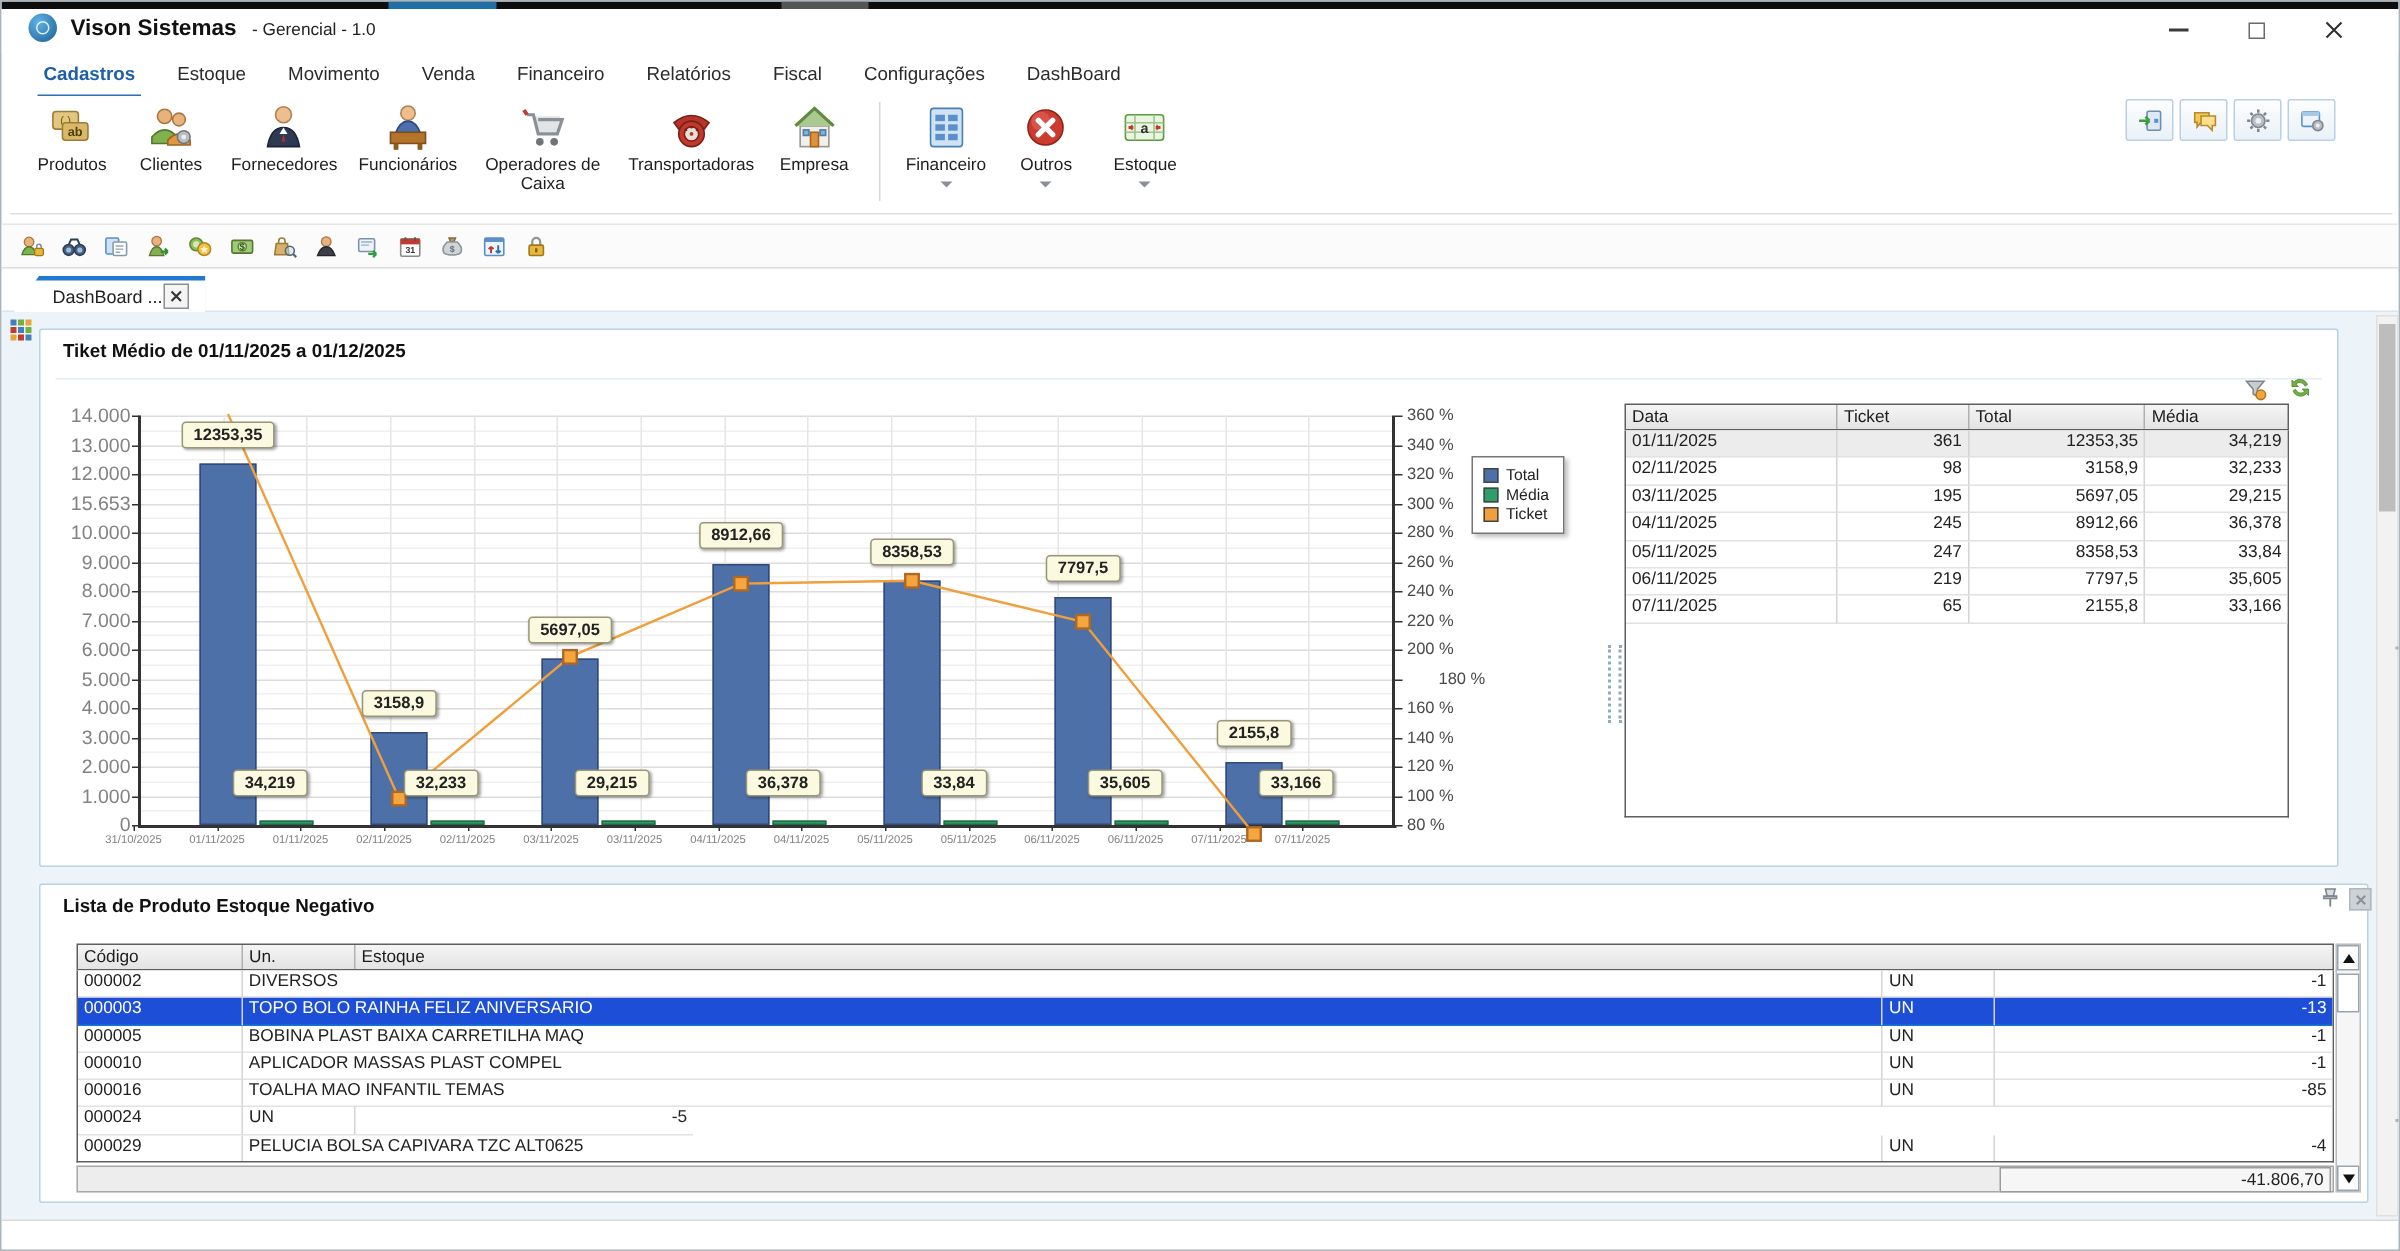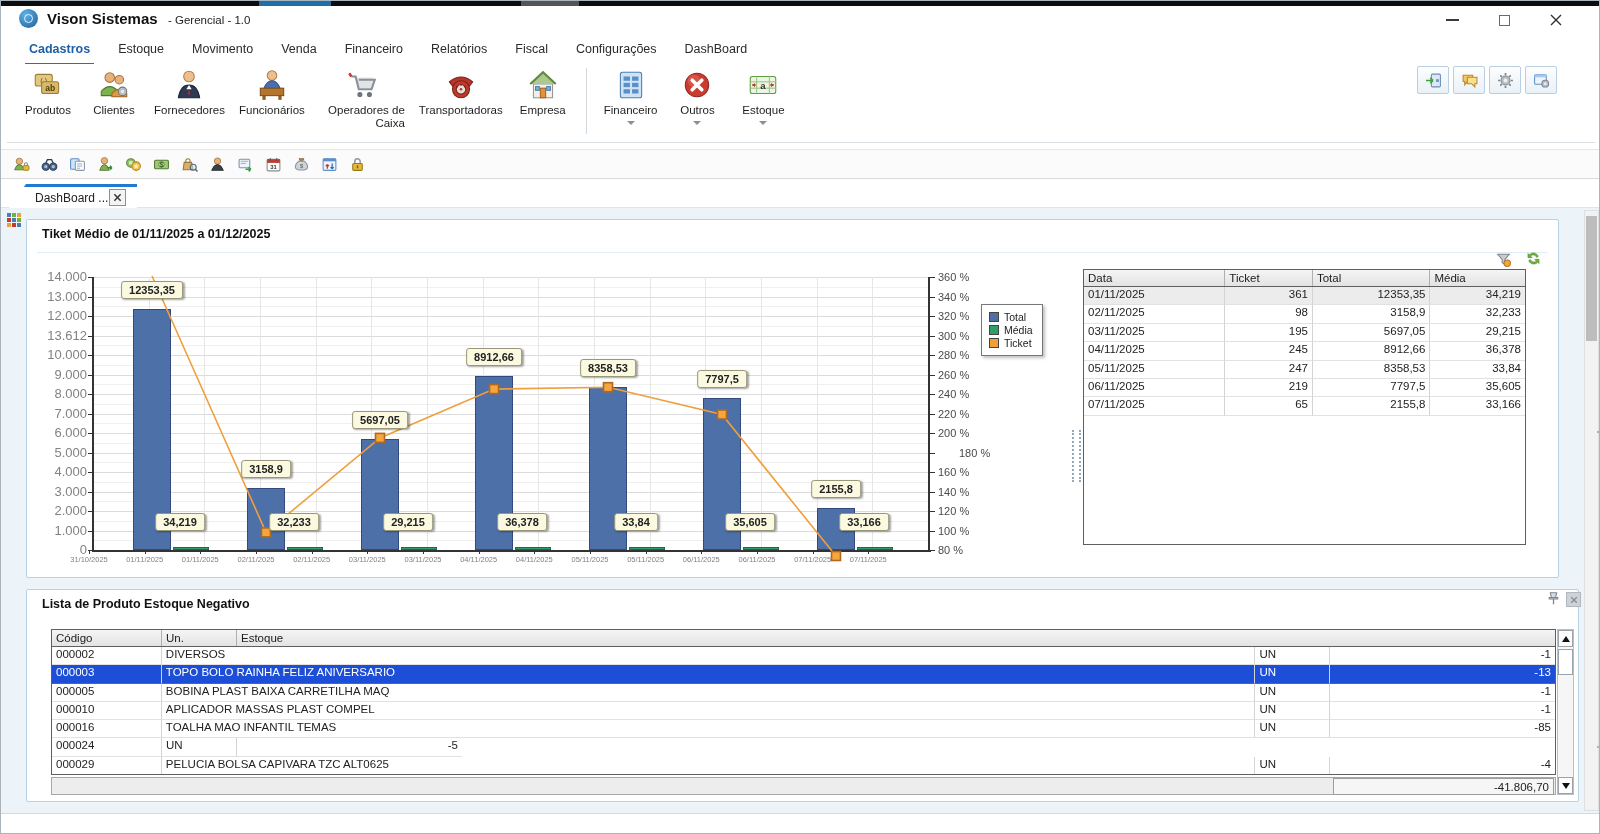--- a/index.html
+++ b/index.html
@@ -25,21 +25,21 @@
   .menu-item{position:relative;padding:5px 14px;font-size:12.5px;color:#2b2b2b;cursor:pointer;}
   .menu-item.active{color:#1f5fa8;font-weight:bold;}
   .menu-item.active::after{content:'';position:absolute;left:10px;right:10px;bottom:-3px;height:3px;background:#2a6fb5;}
   
   .ribbon{position:absolute;left:6px;top:63px;width:1588px;height:79px;background:#fff;
           border-bottom:1px solid #d9dee2;box-sizing:border-box;}
   #ribbon-groups{position:absolute;left:8px;top:2px;display:flex;align-items:flex-start;}
   .rib-item{display:flex;flex-direction:column;align-items:center;padding:2px 7px;cursor:pointer;min-width:52px;}
   .rib-icon{width:34px;height:34px;}
   .rib-icon svg{width:34px;height:34px;}
-  .rib-label{font-size:11.5px;color:#1e1e1e;text-align:right;max-width:86px;line-height:1.15;margin-top:2px;}
+  .rib-label{font-size:11.5px;color:#1e1e1e;text-align:center;max-width:86px;line-height:1.15;margin-top:2px;}
   .rib-drop{width:0;height:0;border-left:4px solid transparent;border-right:4px solid transparent;
             border-top:4px solid #8a9096;margin-top:4px;}
   .ribbon-sep{width:1px;height:66px;background:#d5d9dd;margin:2px 10px 0 10px;}
   #ribbon-right{position:absolute;right:38px;top:2px;display:flex;gap:4px;}
   .rib-btn{width:30px;height:26px;border:1px solid #b9cfe4;border-radius:2px;
            background:linear-gradient(#fdfdfd,#e9f1f8);display:flex;align-items:center;justify-content:center;cursor:pointer;}
   .rib-btn svg{width:17px;height:17px;}
   
   .quickbar{position:absolute;left:0;top:148px;width:100%;height:30px;background:#fbfbfb;
             border-top:1px solid #e6e6e6;border-bottom:1px solid #dcdcdc;box-sizing:border-box;}
@@ -487,21 +487,21 @@
         <div class="bar" style="left: 856px; top: 339px; width: 36px; height: 3px; background: rgb(47, 158, 104); border: 1px solid rgb(30, 107, 69);"></div>
         <div class="axis" style="left: 91px; top: 69px; width: 2px; height: 275px; background: rgb(51, 51, 51);"></div>
         <div class="axis" style="left: 91px; top: 342px; width: 839px; height: 2px; background: rgb(51, 51, 51);"></div>
         <div class="axis" style="left: 927px; top: 69px; width: 2px; height: 275px; background: rgb(51, 51, 51);"></div>
         <div class="ytick" style="left: 46px; top: 64px;">14.000</div>
         <div class="tickmark" style="left: 87px; top: 69px; width: 5px; height: 1px; background: rgb(51, 51, 51);"></div>
         <div class="ytick" style="left: 46px; top: 83.5px;">13.000</div>
         <div class="tickmark" style="left: 87px; top: 88.5px; width: 5px; height: 1px; background: rgb(51, 51, 51);"></div>
         <div class="ytick" style="left: 46px; top: 103px;">12.000</div>
         <div class="tickmark" style="left: 87px; top: 108px; width: 5px; height: 1px; background: rgb(51, 51, 51);"></div>
-        <div class="ytick" style="left: 46px; top: 122.5px;">13.612</div>
+        <div class="ytick" style="left: 46px; top: 122.5px;">15.653</div>
         <div class="tickmark" style="left: 87px; top: 127.5px; width: 5px; height: 1px; background: rgb(51, 51, 51);"></div>
         <div class="ytick" style="left: 46px; top: 142px;">10.000</div>
         <div class="tickmark" style="left: 87px; top: 147px; width: 5px; height: 1px; background: rgb(51, 51, 51);"></div>
         <div class="ytick" style="left: 46px; top: 161.5px;">9.000</div>
         <div class="tickmark" style="left: 87px; top: 166.5px; width: 5px; height: 1px; background: rgb(51, 51, 51);"></div>
         <div class="ytick" style="left: 46px; top: 181px;">8.000</div>
         <div class="tickmark" style="left: 87px; top: 186px; width: 5px; height: 1px; background: rgb(51, 51, 51);"></div>
         <div class="ytick" style="left: 46px; top: 200.5px;">7.000</div>
         <div class="tickmark" style="left: 87px; top: 205.5px; width: 5px; height: 1px; background: rgb(51, 51, 51);"></div>
         <div class="ytick" style="left: 46px; top: 220px;">6.000</div>

